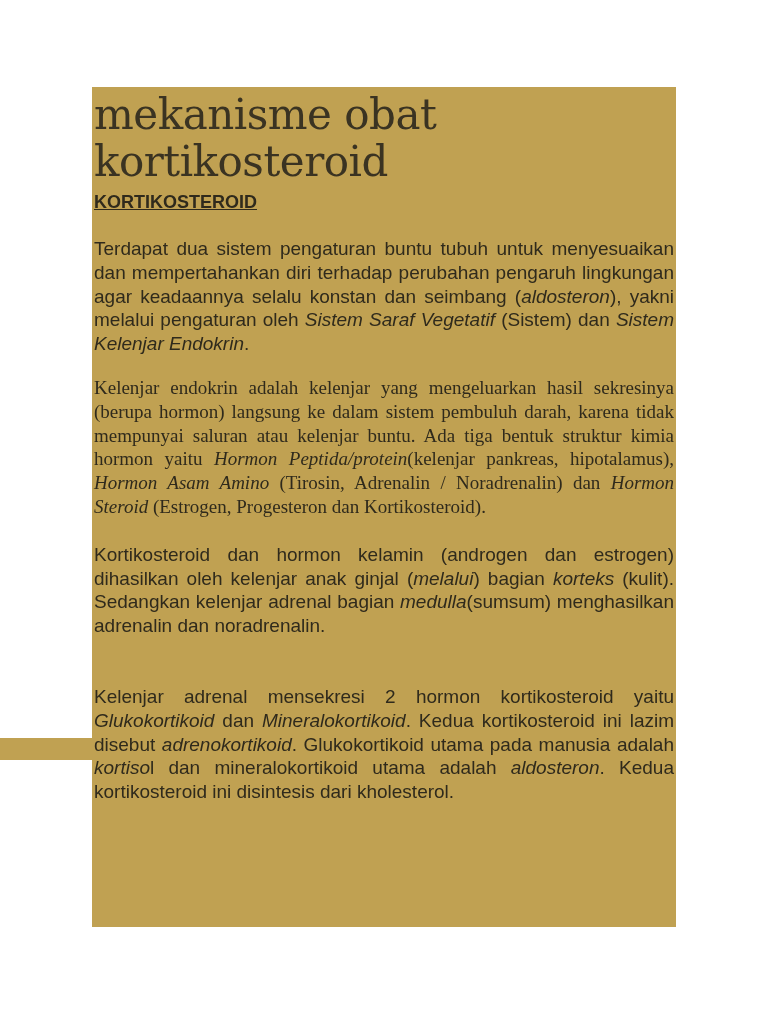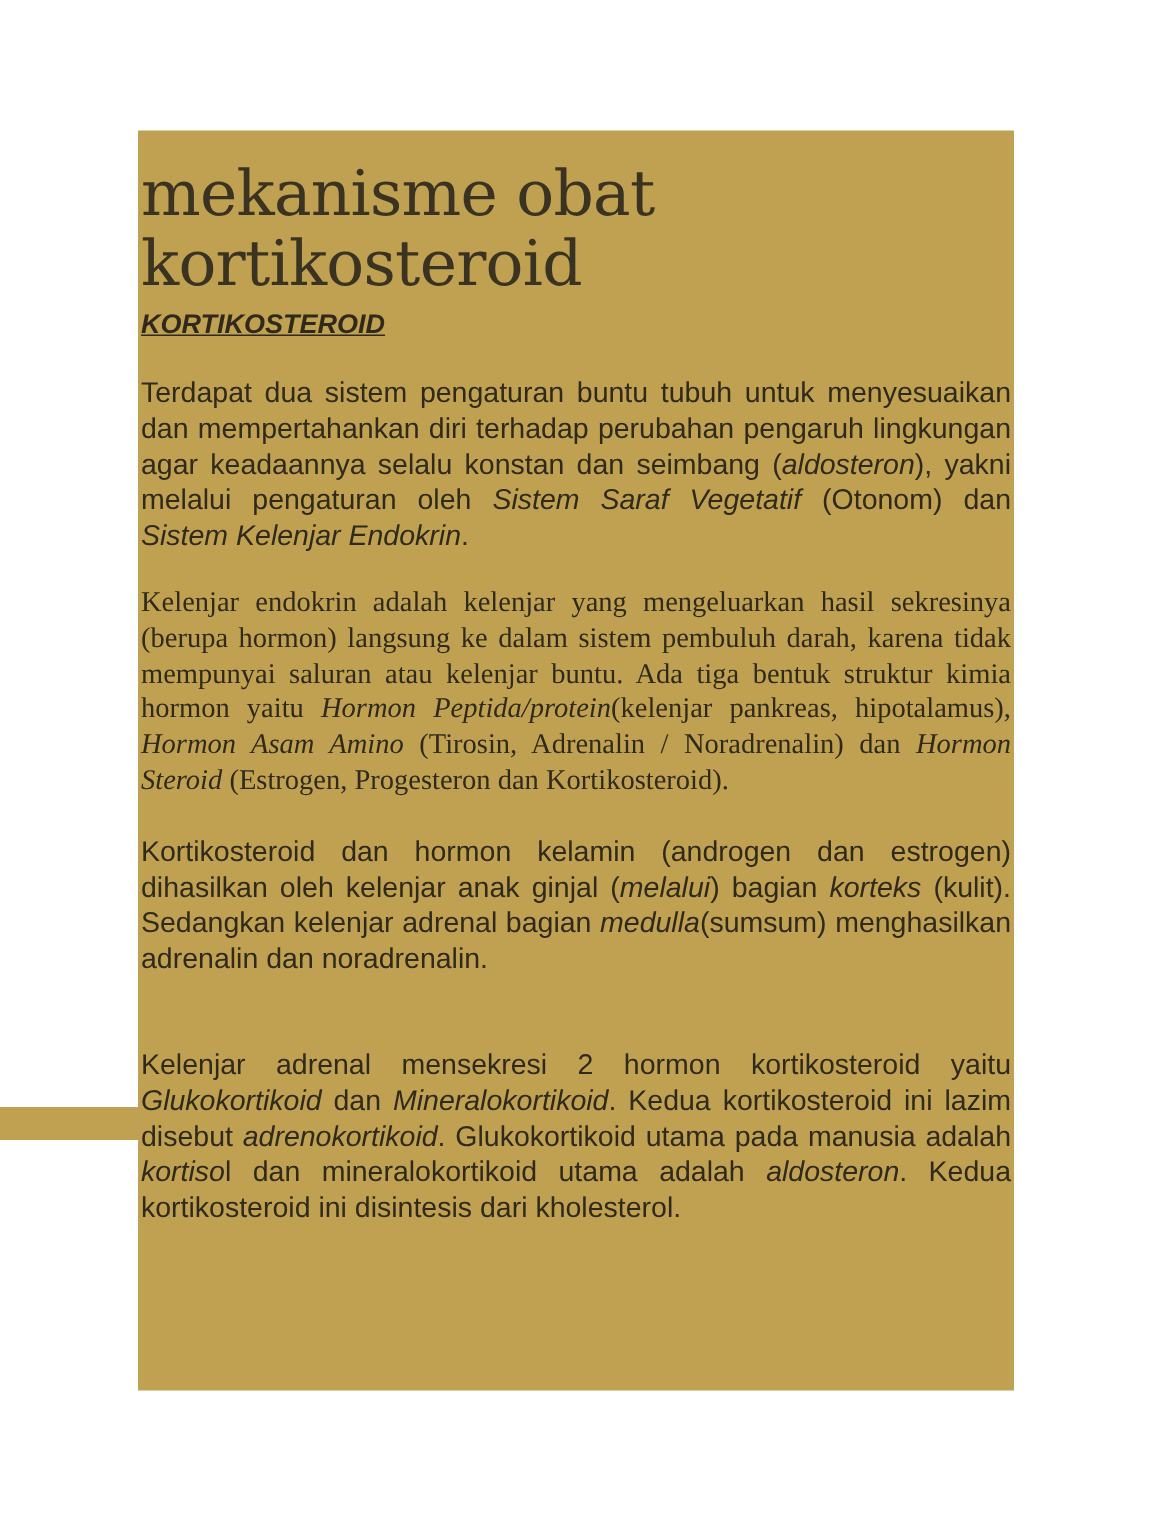--- a/index.html
+++ b/index.html
@@ -14,26 +14,26 @@
   .panel {
     position: absolute; left: 92px; top: 87px; width: 584px; height: 840px;
     background: #c0a152;
     color: #2f2a1c;
     box-sizing: border-box;
     padding: 0 2px 0 2px;
   }
   .title {
     font-family: "DejaVu Serif", "Liberation Serif", serif;
     font-size: 42px; line-height: 47px; font-weight: normal;
-    margin: 18px 0 0 0; color: #3a3322;
+    margin: 4px 0 0 0; color: #3a3322;
     letter-spacing: -0.5px;
   }
   .subtitle {
     font-family: "Liberation Sans", sans-serif;
-    font-size: 18px; font-weight: bold; font-style: italic;
+    font-size: 18px; font-weight: bold; 
     text-decoration: underline; margin: 6px 0 0 0; line-height: 22px;
   }
   .para {
     font-family: "Liberation Sans", sans-serif;
     font-size: 19px; line-height: 23.8px;
     text-align: justify; margin: 0; color: #2f2a1c;
   }
   .p1 { margin-top: 24px; }
   .p2 { margin-top: 20px; font-family: Liberation Serif, serif; }
   .p3 { margin-top: 24px; }
@@ -43,21 +43,21 @@
 </head>
 <body>
 
 <div class="left-bar"></div>
 
 <div class="panel">
   <h1 class="title">mekanisme obat kortikosteroid</h1>
   <div class="subtitle">KORTIKOSTEROID</div>
 
   <p class="para p1">
-    <span>Terdapat dua sistem pengaturan buntu tubuh untuk menyesuaikan dan mempertahankan diri terhadap perubahan pengaruh lingkungan agar keadaannya selalu konstan dan seimbang (</span><em>aldosteron</em><span>), yakni melalui pengaturan oleh </span><em>Sistem Saraf Vegetatif</em><span> (Otonom) dan </span><em>Sistem Kelenjar Endokrin</em><span>.</span>
+    <span>Terdapat dua sistem pengaturan buntu tubuh untuk menyesuaikan dan mempertahankan diri terhadap perubahan pengaruh lingkungan agar keadaannya selalu konstan dan seimbang (</span><em>aldosteron</em><span>), yakni melalui pengaturan oleh </span><em>Sistem Saraf Vegetatif</em><span> (Sistem) dan </span><em>Sistem Kelenjar Endokrin</em><span>.</span>
   </p>
 
   <p class="para p2">
     <span>Kelenjar endokrin adalah kelenjar yang mengeluarkan hasil sekresinya (berupa hormon) langsung ke dalam sistem pembuluh darah, karena tidak mempunyai saluran atau kelenjar buntu. Ada tiga bentuk struktur kimia hormon yaitu </span><em>Hormon Peptida/protein</em><span>(kelenjar pankreas, hipotalamus), </span><em>Hormon Asam Amino</em><span> (Tirosin, Adrenalin / Noradrenalin) dan </span><em>Hormon Steroid</em><span> (Estrogen, Progesteron dan Kortikosteroid).</span>
   </p>
 
   <p class="para p3">
     <span>Kortikosteroid dan hormon kelamin (androgen dan estrogen) dihasilkan oleh kelenjar anak ginjal (</span><em>melalui</em><span>) bagian </span><em>korteks</em><span> (kulit). Sedangkan kelenjar adrenal bagian </span><em>medulla</em><span>(sumsum) menghasilkan adrenalin dan noradrenalin.</span>
   </p>
 

